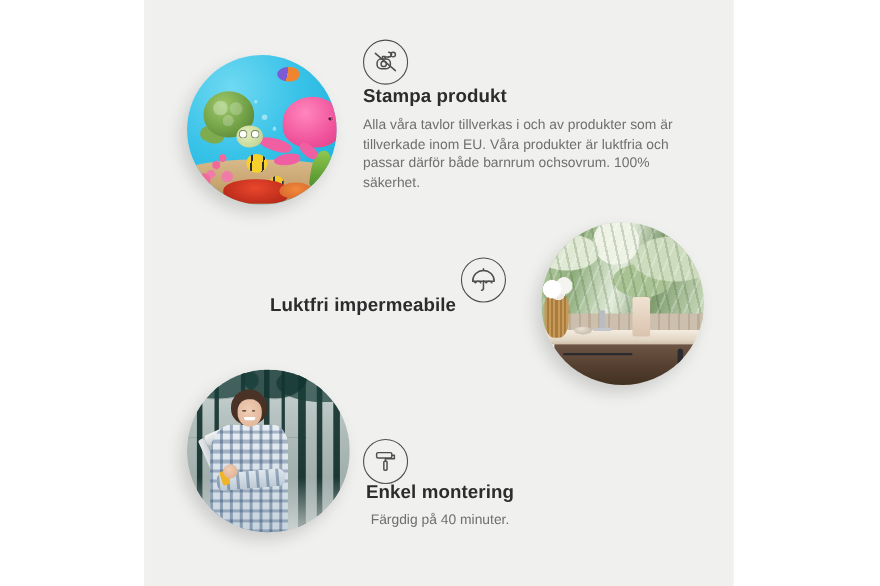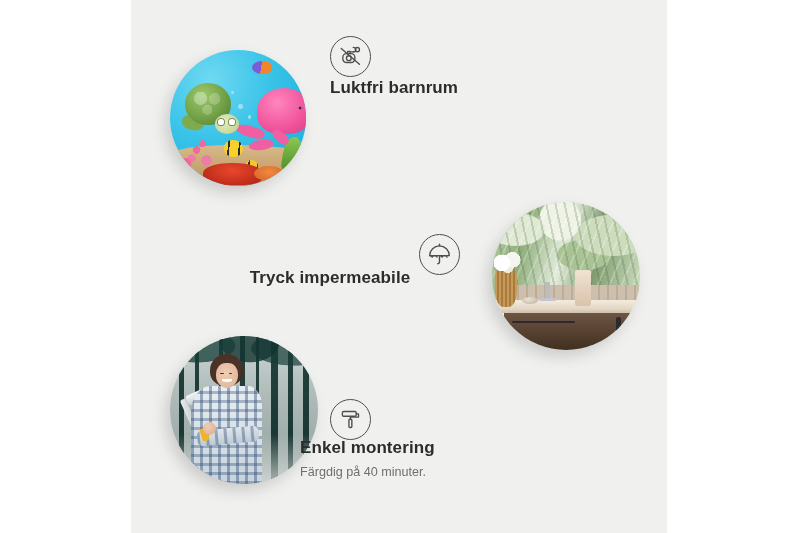--- a/index.html
+++ b/index.html
@@ -312,21 +312,21 @@
 
   #block1-icon { left: 330px; top: 36px; }
   #block1-text { left: 330px; top: 78px; width: 290px; text-align: left; }
   #block1-text .heading { margin-bottom: 7px; }
 
   #block2-icon { left: 419px; top: 234px; }
   #block2-text { left: 190px; top: 268px; width: 280px; text-align: center; }
   #block2-text .heading { margin-bottom: 6px; }
 
   #block3-icon { left: 330px; top: 399px; }
-  #block3-text { left: 300px; top: 438px; width: 200px; }
+  #block3-text { left: 300px; top: 438px; width: 200px; text-align: center; }
   #block3-text .heading { margin-bottom: 6px; }
 </style>
 </head>
 <body>
 
 <div id="stage">
 
   <div class="panel"></div>
 
   <div class="photo" id="photo-aquarium">
@@ -361,36 +361,37 @@
       <path d="M9.3 9.3V7.1h2.3v2.2"></path>
       <path d="M11.6 7.6h3.1"></path>
       <path d="M14.7 7.6c1.4 0 2.5-1 2.5-2.2s-1.1-2.1-2.5-2.1"></path>
       <circle cx="18.6" cy="5.4" r="2"></circle>
       <circle cx="10.4" cy="13.6" r="2.3"></circle>
       <path d="M3.1 4.3 20.6 19.4"></path>
     </svg>
   </div>
 
   <div class="txt" id="block1-text">
-    <div class="heading">Luktfri barnrum</div>
+    <div class="heading">Stampa produkt</div>
+    <div class="body">Alla våra tavlor tillverkas i och av produkter som är tillverkade inom EU. Våra produkter är luktfria och passar därför både barnrum ochsovrum. 100% säkerhet.</div>
   </div>
 
   <div class="icon-circle" id="block2-icon">
     <svg width="25" height="25" viewBox="0 0 24 24" fill="none" stroke="#4e4e4e" stroke-width="1.3" stroke-linecap="round" stroke-linejoin="round">
       <path d="M2.6 13.1a9.4 9.4 0 0 1 18.8 0z"></path>
       <path d="M2.6 13.1c1.6 0 2.4 1.4 2.4 1.4s.8-1.4 2.4-1.4 2.3 1.4 2.3 1.4"></path>
       <path d="M12 13.1c1.6 0 2.4 1.4 2.4 1.4s.8-1.4 2.4-1.4 2.6 1.4 2.6 1.4"></path>
       <path d="M12 13.1v6.1"></path>
       <path d="M12 19.2c0 1-.8 1.7-1.7 1.7"></path>
       <path d="M12 3.7V2.2"></path>
     </svg>
   </div>
 
   <div class="txt" id="block2-text">
-    <div class="heading">Tryck impermeabile</div>
+    <div class="heading">Luktfri impermeabile</div>
   </div>
 
   <div class="photo" id="photo-bathroom">
     <div class="inner">
       <div class="ba-wall"></div>
       <div class="ba-splash"></div>
       <div class="ba-counter"></div>
       <div class="ba-cabinet"></div>
       <div class="ba-faucet"></div>
       <div class="ba-towel"></div>

